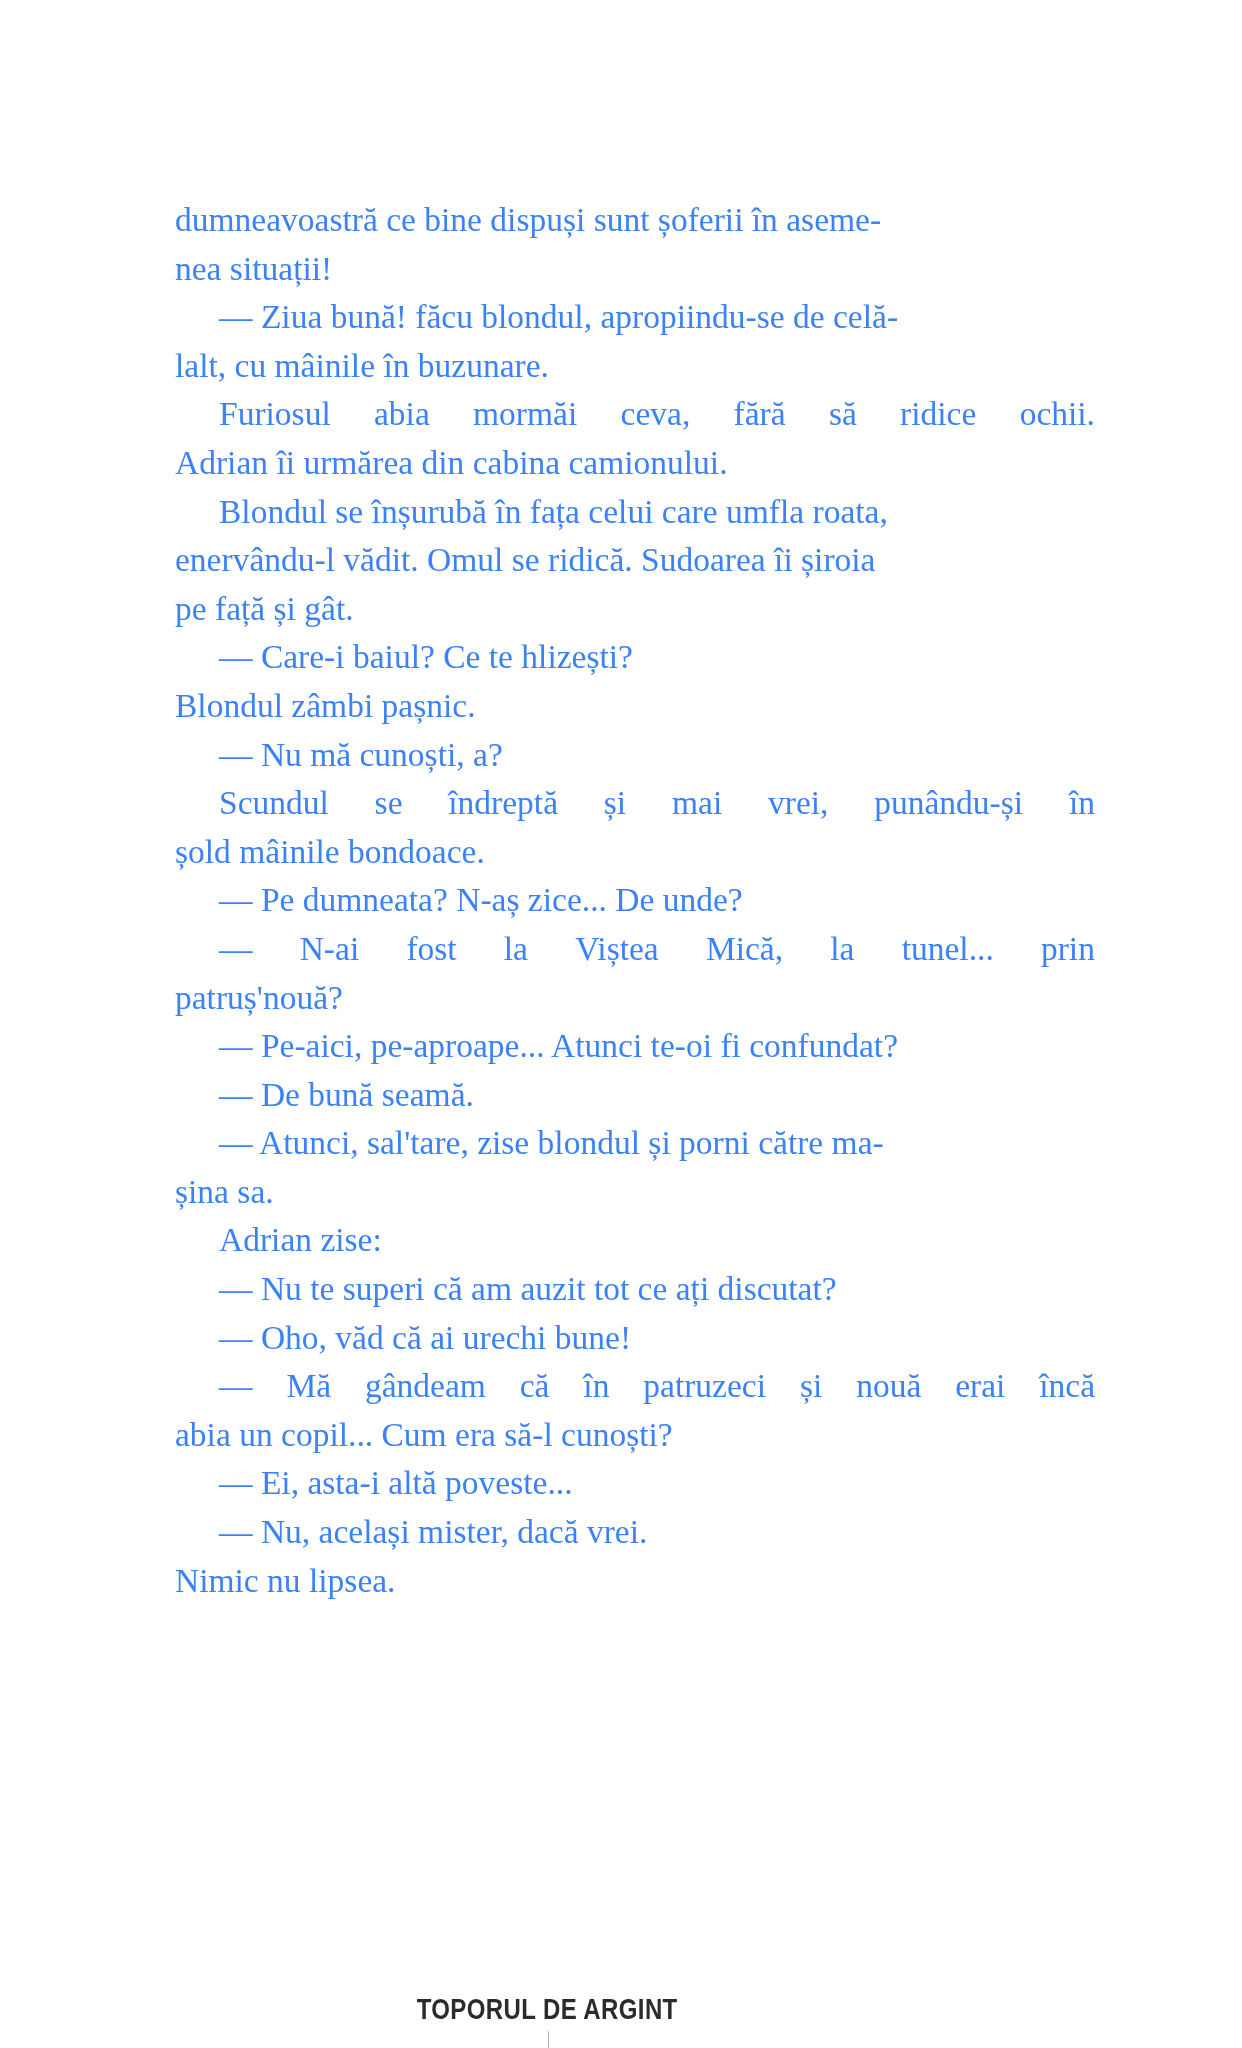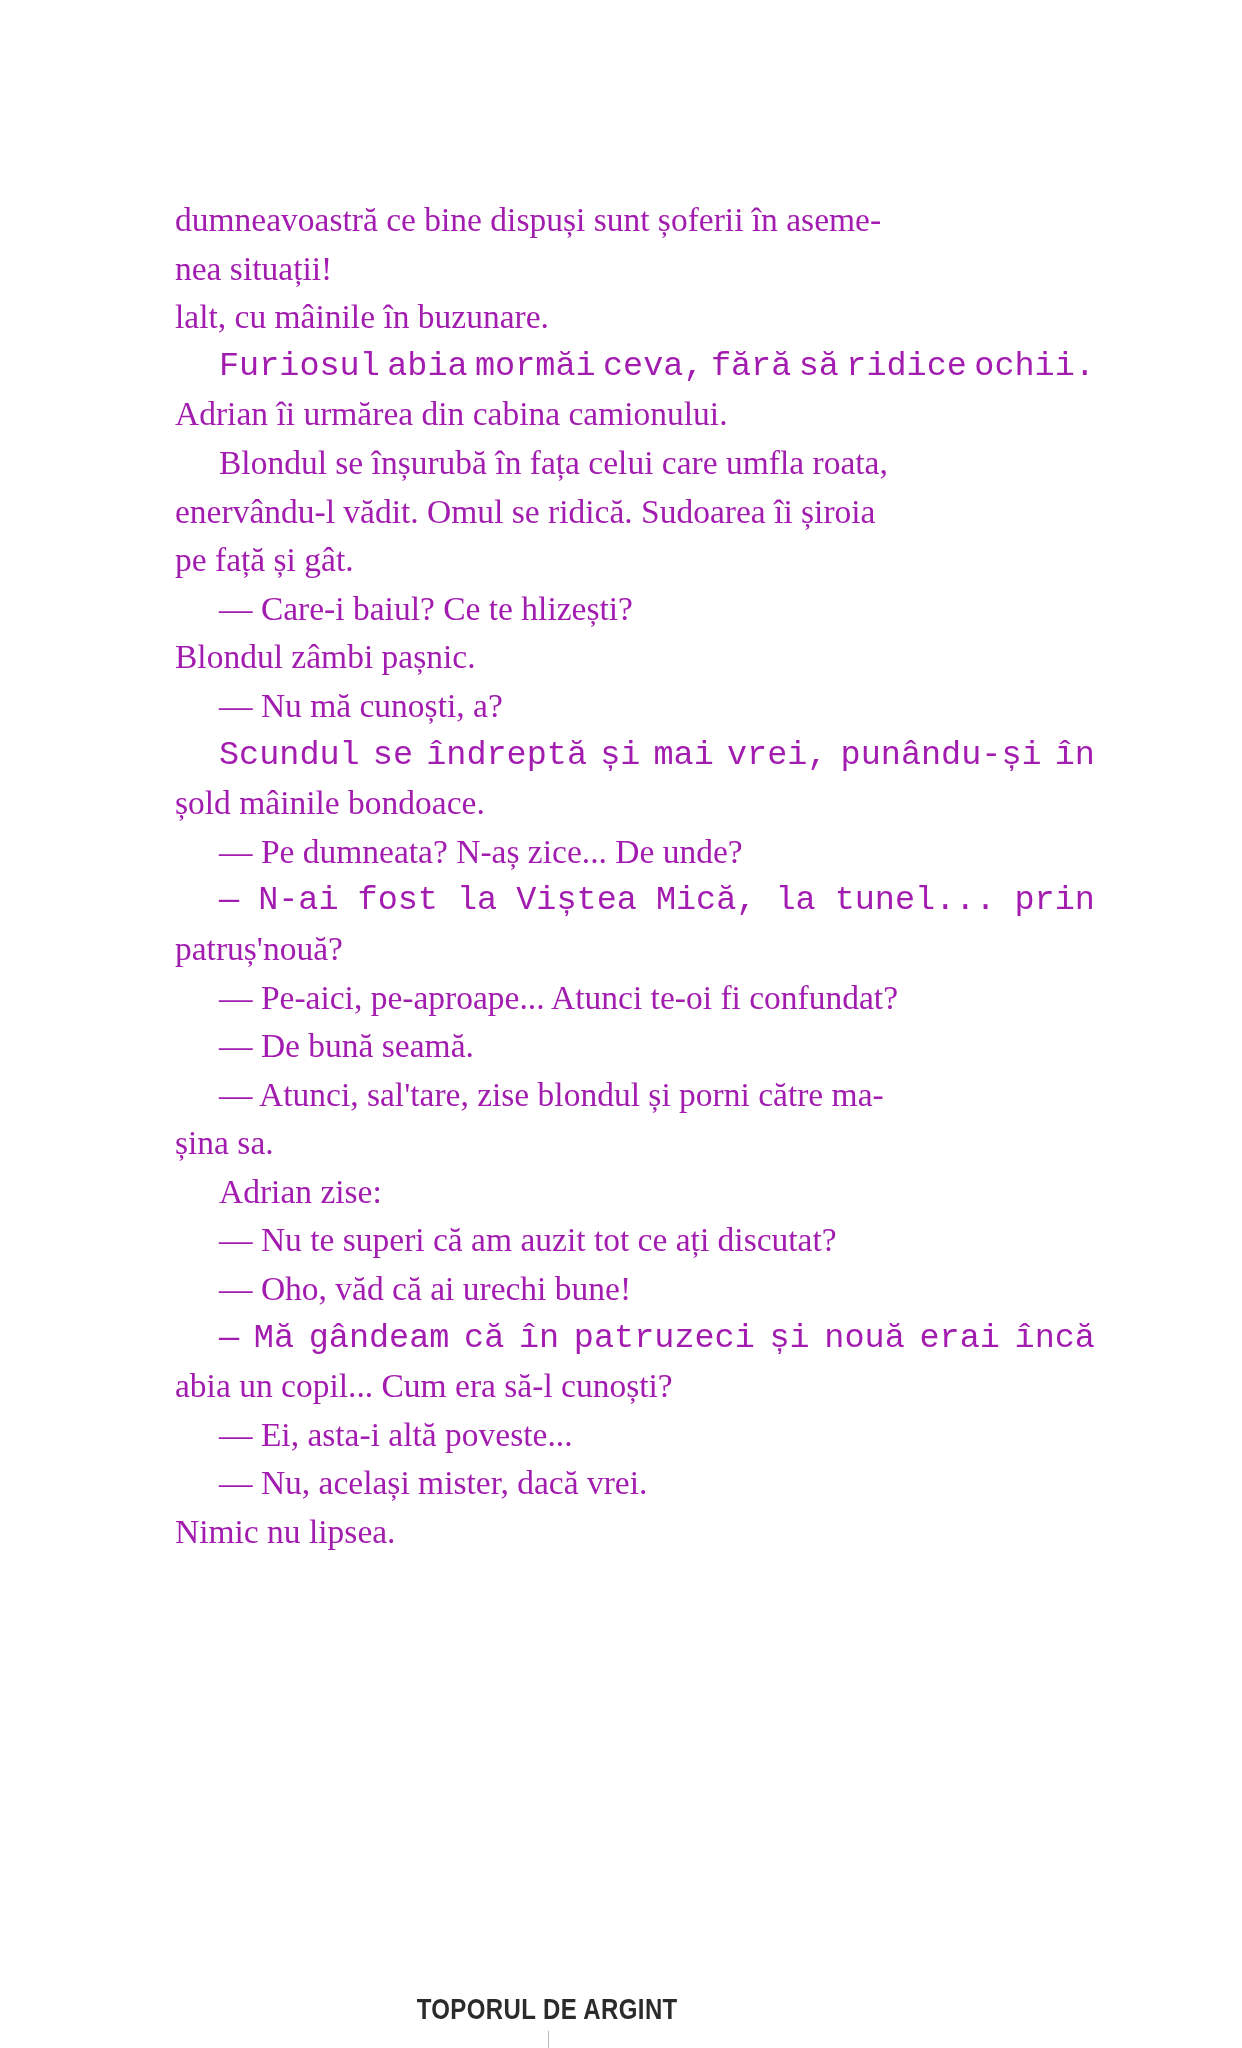--- a/index.html
+++ b/index.html
@@ -18,21 +18,21 @@
   }
 
   .text-block {
     position: absolute;
     left: 175px;
     top: 196px;
     width: 920px;
     font-family: "Liberation Serif", "DejaVu Serif", serif;
     font-size: 33.5px;
     line-height: 48.6px;
-    color: #a21caf;
+    color: #3b82f6;
     text-align: justify;
     text-justify: inter-word;
     -webkit-hyphens: none;
     hyphens: none;
   }
 
   
   .line {
     display: block;
     white-space: pre;
@@ -41,21 +41,20 @@
   }
 
   
   .line.just {
     display: flex;
     justify-content: space-between;
     white-space: normal;
   }
   .line.just > span {
     white-space: pre;
-    font-family: Liberation Mono, monospace;
   }
 
   
   .indent {
     padding-left: 44px;
   }
 
   .footer {
     position: absolute;
     left: 0;
@@ -99,20 +98,21 @@
   }
 </style>
 </head>
 <body>
 
 <div class="page">
 
   <div class="text-block">
       <div class="line">dumneavoastră ce bine dispuși sunt șoferii în aseme-</div>
       <div class="line">nea situații!</div>
+      <div class="line indent">— Ziua bună! făcu blondul, apropiindu-se de celă-</div>
       <div class="line">lalt, cu mâinile în buzunare.</div>
       <div class="line just indent">
         <span>Furiosul</span>
         <span>abia</span>
         <span>mormăi</span>
         <span>ceva,</span>
         <span>fără</span>
         <span>să</span>
         <span>ridice</span>
         <span>ochii.</span>

